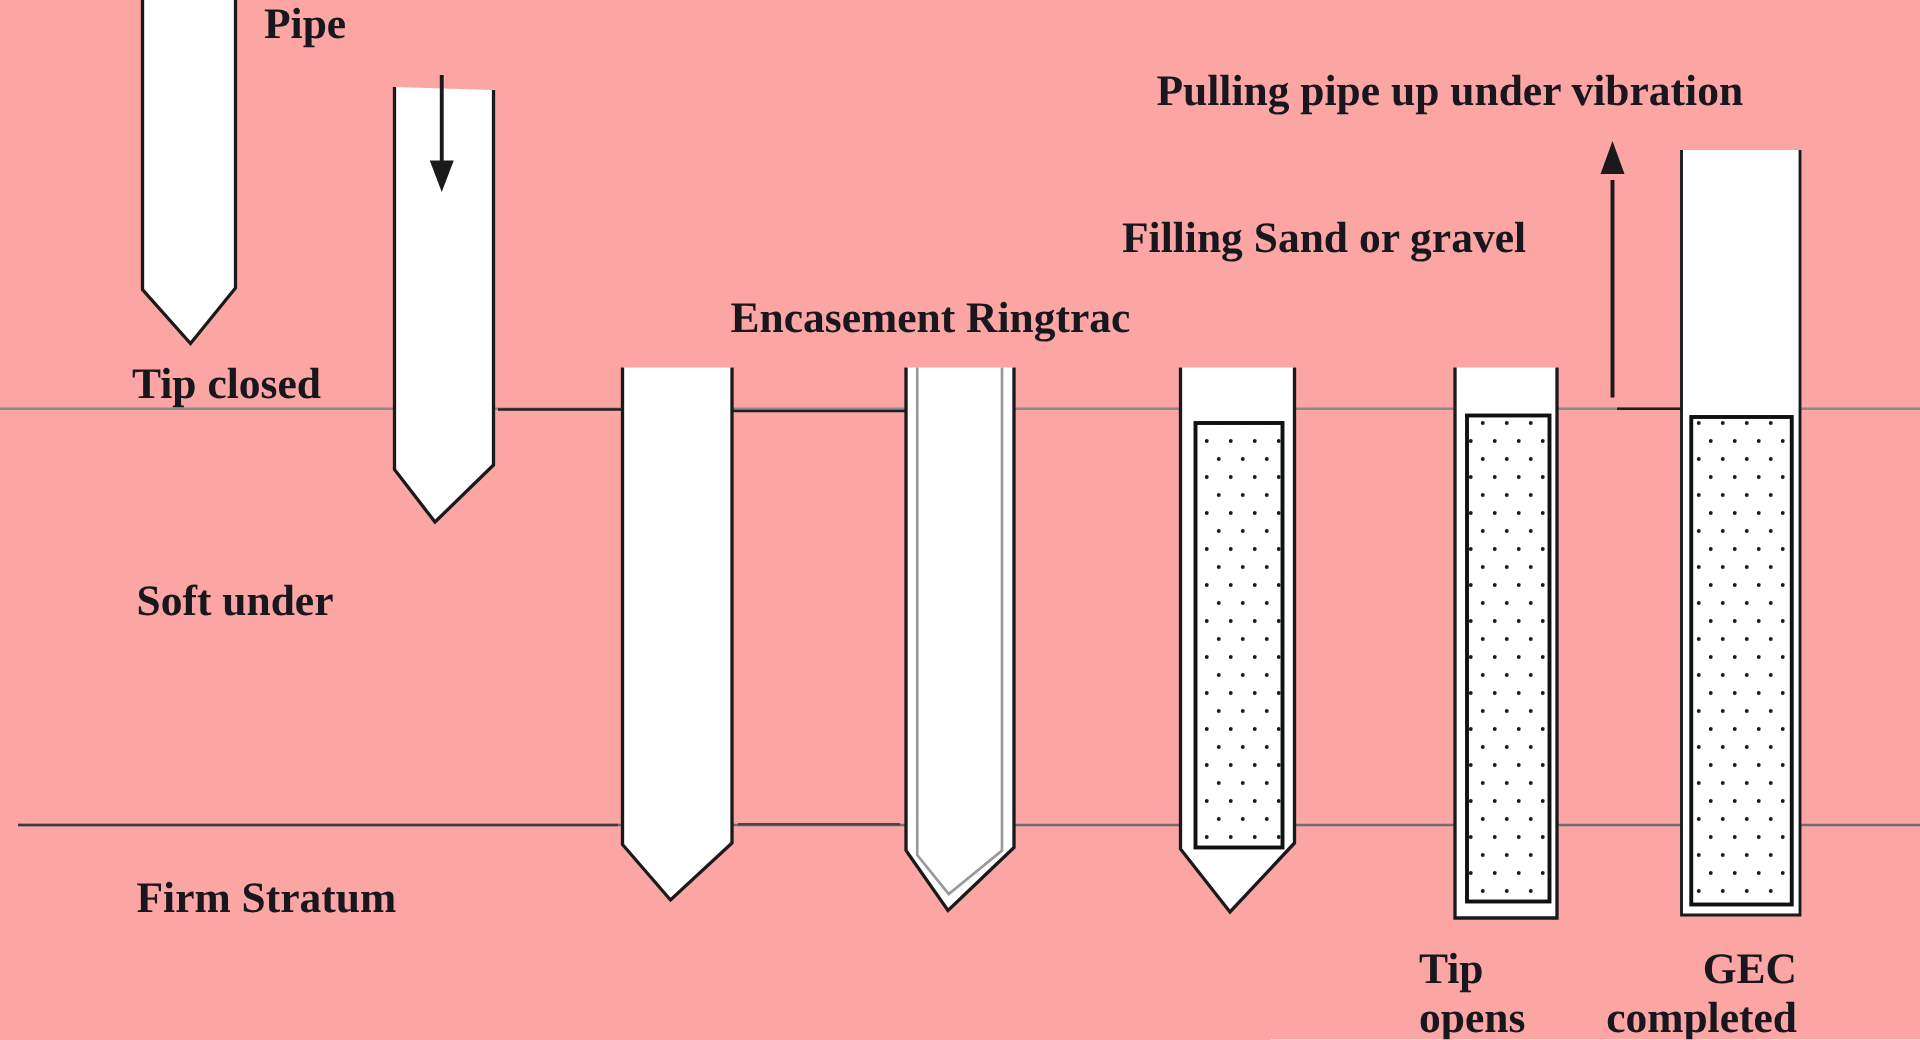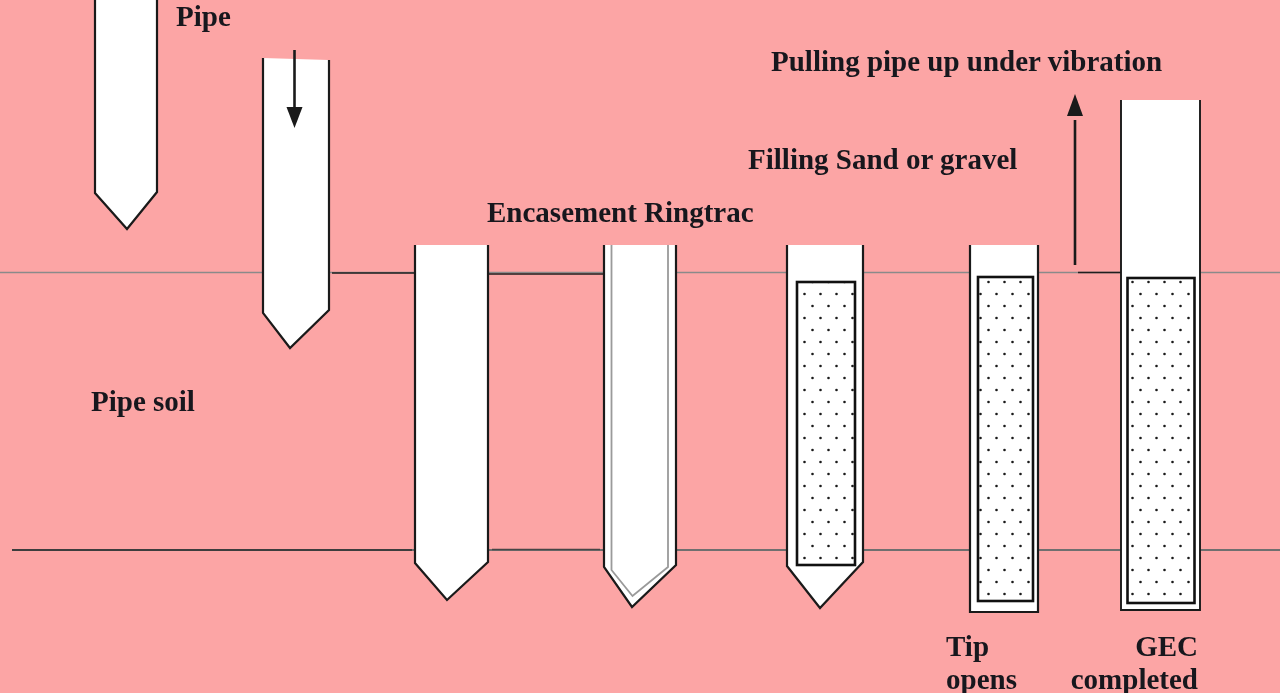--- a/index.html
+++ b/index.html
@@ -76,23 +76,25 @@
 
   <div class="lbl" style="left:176px; top:0px;">Pipe</div>
 
 
   <div class="lbl" style="left:748px; top:143px;">Filling Sand or gravel</div>
 
   <div class="lbl" style="left:771px; top:45px;">Pulling pipe up under vibration</div>
 
   <div class="lbl" style="left:487px; top:196px;font-family:Liberation Serif, serif;">Encasement Ringtrac</div>
 
+  <div class="lbl" style="left:88px; top:240px;">Tip closed</div>
 
-  <div class="lbl" style="left:91px; top:385px;">Pipe soil</div>
+  <div class="lbl" style="left:91px; top:385px;">Soft under</div>
 
+  <div class="lbl" style="left:91px; top:583px;">Firm Stratum</div>
 
   <div class="lbl" style="left:946px; top:630px;">
     <span>Tip</span>
     <span>opens</span>
   </div>
 
   <div class="lbl right" style="left:1020px; top:630px; width:178px;">
     <span>GEC</span>
     <span>completed</span>
   </div>

